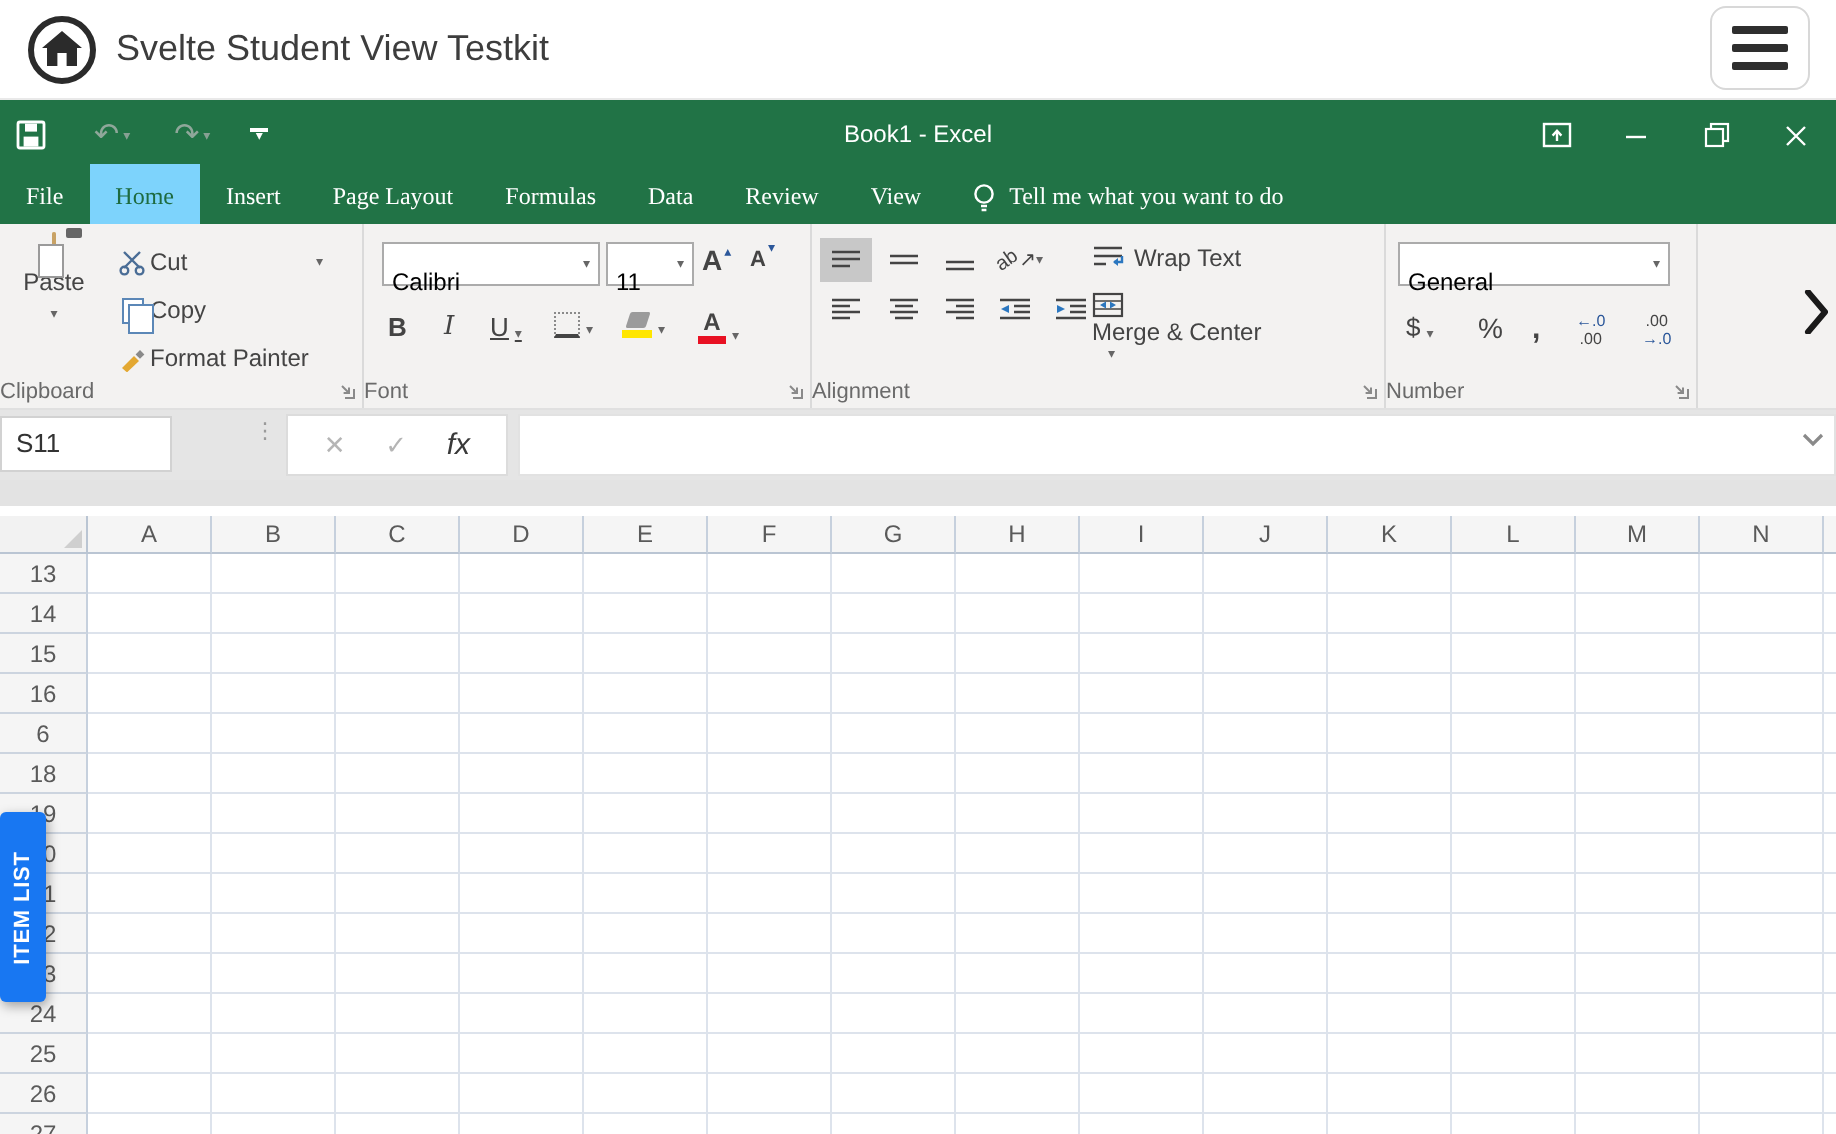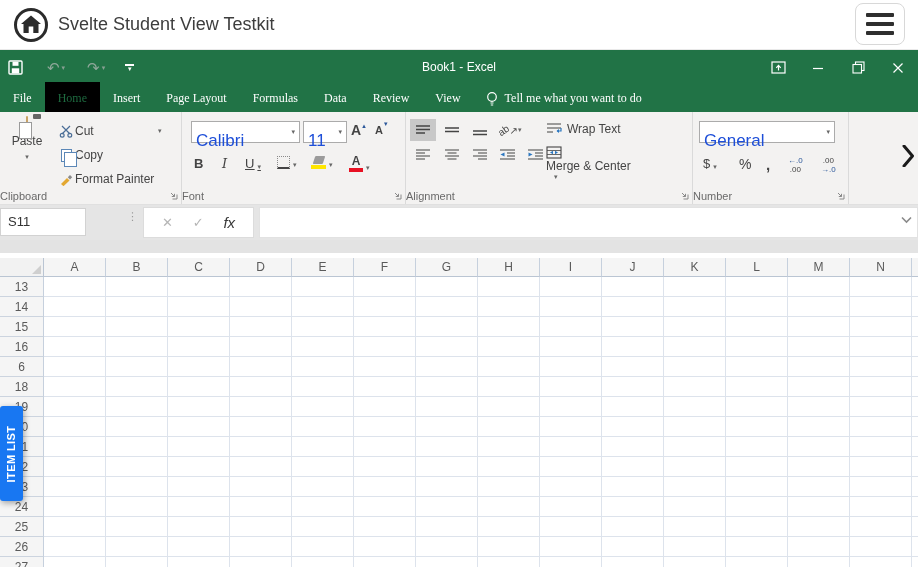--- a/index.html
+++ b/index.html
@@ -24,21 +24,21 @@
   .qat-more { margin-left:20px; display:flex; flex-direction:column; align-items:center; cursor:pointer; }
   .qat-more .bar { width:9px; height:2px; background:#fff; margin-bottom:1px; }
   .qat-more .car { font-size:7px; color:#fff; line-height:4px; }
   .tb-title { position:absolute; left:0; top:0; width:918px; height:35px; text-align:center; line-height:35px; font-size:12px; }
   .win-controls { position:absolute; right:0; top:0; height:35px; display:flex; align-items:center; }
   .win-controls .wbtn { width:40px; height:35px; display:flex; align-items:center; justify-content:center; cursor:pointer; }
 
   
   .tabbar { position:absolute; top:85px; left:0; width:918px; height:27px; background:#217346; display:flex; font-size:12px; color:#fff;font-family:Liberation Serif, serif; }
   .rtab { line-height:27px; padding:0 13px; cursor:pointer; white-space:nowrap; }
-  .rtab.active { background:#000000; color:#1e6b40; margin-top:-3px; padding-top:3px; line-height:27px; height:30px; }
+  .rtab.active { background:#7dd3fc; color:#1e6b40; margin-top:-3px; padding-top:3px; line-height:27px; height:30px; }
   .tellme { display:flex; align-items:center; margin-left:12px; cursor:pointer; }
   .tellme .txt { margin-left:7px; }
 
   
   .ribbon { position:absolute; top:112px; left:0; width:918px; height:93px; background:#f3f2f1; border-bottom:1px solid #e0e0e0; font-size:12px; color:#444; }
   .grp { position:absolute; top:0; height:92px; border-right:1px solid #dadada; }
   .grp-label { position:absolute; bottom:2px; left:0; width:100%; text-align:left; font-size:11px; color:#6a6a6a; }
   .launcher { position:absolute; right:3px; bottom:4px; cursor:pointer; }
   .caret { font-size:7px; color:#666; }
 
@@ -52,21 +52,21 @@
   .clip-rows { position:absolute; left:57px; top:7px; }
   .crow { display:flex; align-items:center; height:24px; cursor:pointer; white-space:nowrap; }
   .crow .ic { width:18px; display:flex; justify-content:center; }
   .copy-ic { width:11px; height:13px; border:1px solid #5b87b7; background:#fff; position:relative; }
   .copy-ic::before { content:""; position:absolute; left:2px; top:2px; width:11px; height:13px; border:1px solid #5b87b7; background:#fff; }
   .copy-caret { position:absolute; left:158px; top:15px; }
 
   
   .g-font { left:182px; width:224px; }
   .combo { position:absolute; background:#fff; border:1px solid #ababab; display:flex; align-items:center; padding:0 4px; height:22px; cursor:pointer; }
-  .combo .cv { flex:1; font-size:17px; color:#1d4ed8;margin-top:17px; }
+  .combo .cv { flex:1; font-size:12px; color:#000000;margin-top:17px; }
   .fname { left:9px; top:9px; width:109px; }
   .fsize { left:121px; top:9px; width:44px; }
   .fbtn { position:absolute; top:44px; display:flex; align-items:flex-end; cursor:pointer; color:#444; }
   .grow { left:169px; top:10px; } .shrink { left:193px; top:12px; }
   .bigA { font-size:14px; font-weight:bold; } .smallA { font-size:11px; font-weight:bold; }
   .blue-car { font-size:7px; color:#2b579a; position:relative; top:-8px; left:1px; }
   .fb-b { left:12px; font-weight:bold; font-size:13px; }
   .fb-i { left:40px; font-family:"DejaVu Serif",serif; font-style:italic; font-size:13px; }
   .fb-u { left:63px; text-decoration:underline; font-size:13px; }
   .borders-ic { width:13px; height:13px; border:1px dotted #8a8a8a; border-bottom:2px solid #444; }

